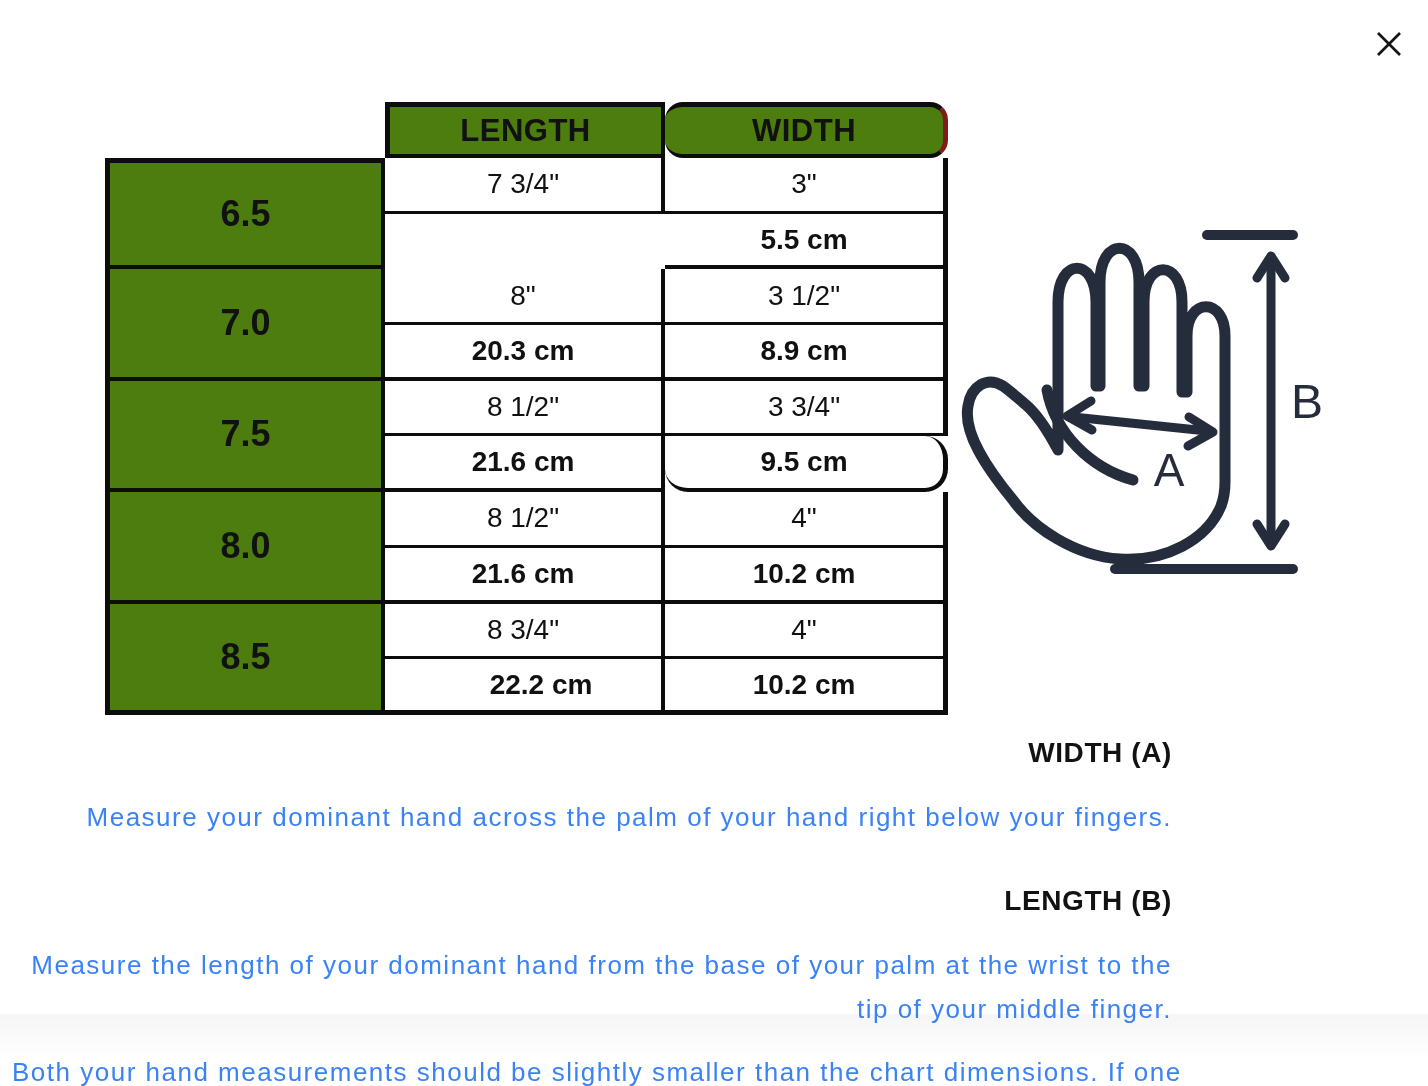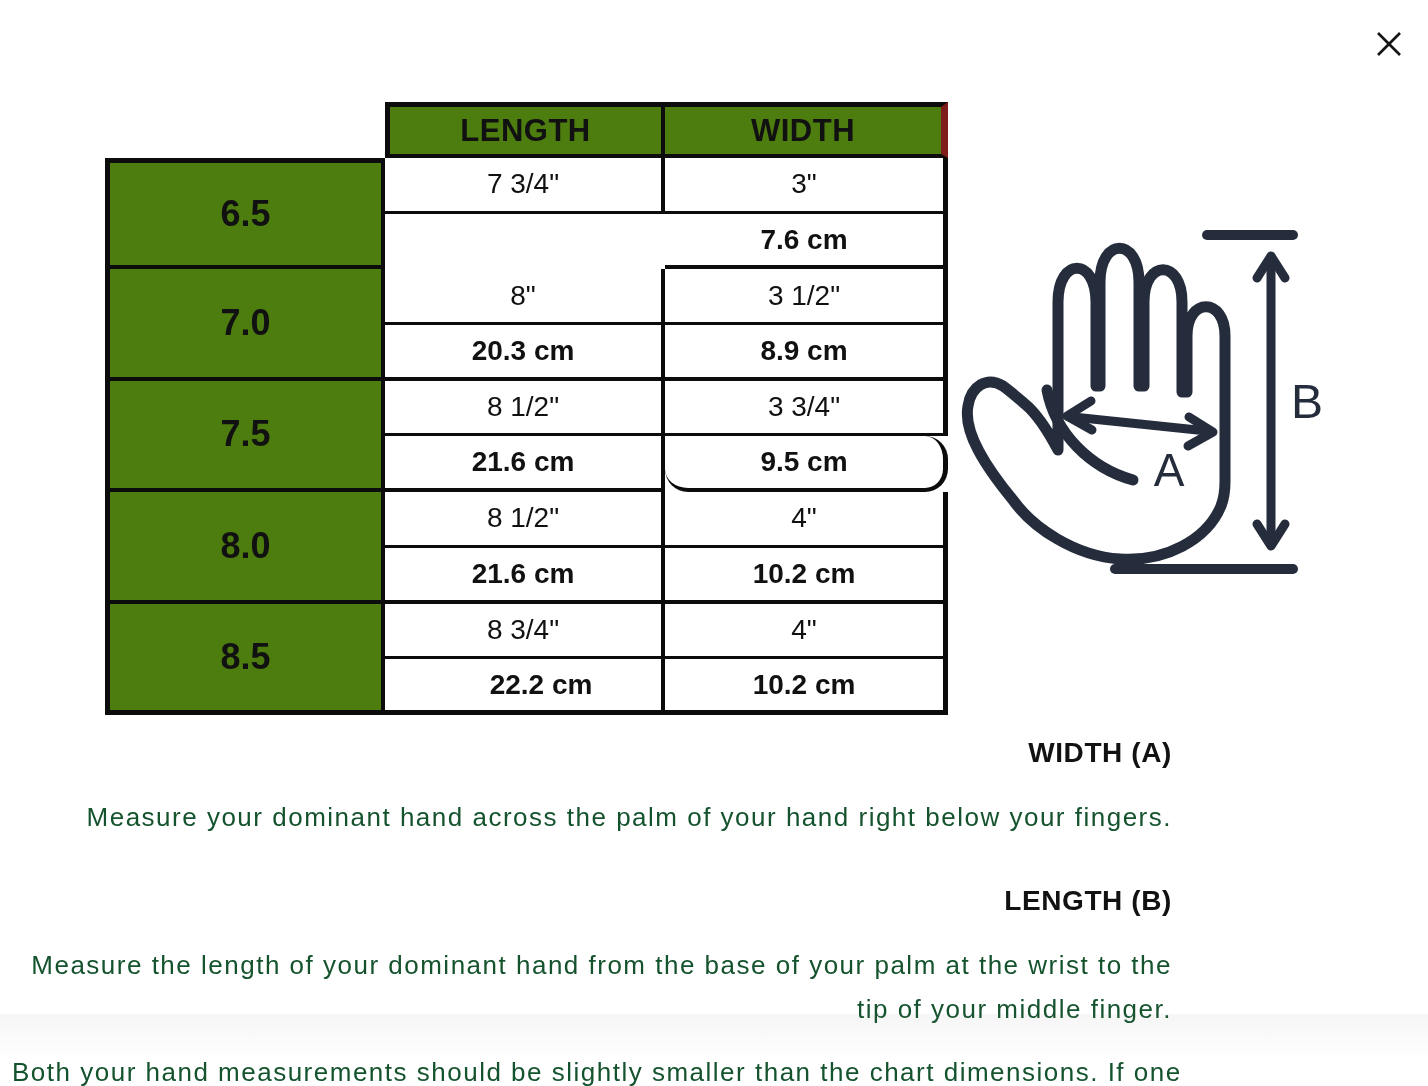--- a/index.html
+++ b/index.html
@@ -21,40 +21,40 @@
     grid-template-rows:56px repeat(10,55.7px);
   }
   .cell{
     display:flex;align-items:center;justify-content:center;
     box-sizing:border-box;color:#111;background:#ffffff;
   }
   .bg{background:#4d7c0f;text-align:right;}
   .hdr{font-weight:700;font-size:31px;letter-spacing:.5px;
        border-top:5px solid #0c0c0c;border-bottom:4px solid #0c0c0c;}
   .hdr-len{border-left:5px solid #0c0c0c;border-right:4px solid #0c0c0c;}
-  .hdr-wid{border-right:7px solid #7f1d1d;}
+  .hdr-wid{border-right:5px solid #7f1d1d;border-radius:18px;}
   .size{font-weight:700;font-size:36px;
         border-left:5px solid #0c0c0c;border-right:4px solid #0c0c0c;
         border-bottom:4px solid #0c0c0c;}
   .size-first{border-top:5px solid #0c0c0c;}
   .size-last{border-bottom:5px solid #0c0c0c;}
   .vin{font-weight:400;font-size:28px;border-bottom:3px solid #0c0c0c;}
   .vcm{font-weight:700;font-size:28px;border-bottom:4px solid #0c0c0c;}
   .vcm-last{border-bottom:5px solid #0c0c0c;}
   .c2{border-right:4px solid #0c0c0c;}
   .c3{border-right:5px solid #0c0c0c;}
   
   #hand-diagram{position:absolute;left:955px;top:218px;}
   
   .center-line{
     position:absolute;left:12px;width:1160px;text-align:right;
     line-height:34px;white-space:nowrap;
   }
   .t-head{font-weight:700;font-size:28px;letter-spacing:.6px;color:#121212;}
-  .t-body{font-weight:400;font-size:26px;letter-spacing:1.5px;color:#14532d;}
+  .t-body{font-weight:400;font-size:26px;letter-spacing:1.5px;color:#3b82f6;}
   #width-heading{top:736px;}
   #width-text{top:800px;}
   #length-heading{top:884px;}
   #length-text-1{top:948px;}
   #length-text-2{top:992px;}
   #footer-text{top:1055px;}
   #bottom-fade{
     position:absolute;left:0;top:1014px;width:1428px;height:46px;
     background:linear-gradient(180deg,rgba(120,120,120,.07),rgba(255,255,255,0));
     pointer-events:none;
@@ -69,21 +69,21 @@
     <line x1="26" y1="4" x2="4" y2="26" stroke="#151515" stroke-width="2.6"></line>
   </svg>
 </button>
 
 <div id="size-table">
     <div class="cell bg hdr hdr-len" style="grid-area: 1 / 2;">LENGTH</div>
     <div class="cell bg hdr hdr-wid" style="grid-area: 1 / 3;">WIDTH</div>
     <div class="cell bg size size-first" style="grid-area: 2 / 1 / span 2;">6.5</div>
     <div class="cell vin c2" style="grid-area: 2 / 2;">7 3/4"</div>
     <div class="cell vin c3" style="grid-area: 2 / 3;">3"</div>
-    <div class="cell vcm c3" style="grid-area: 3 / 3;">7.6 cm</div>
+    <div class="cell vcm c3" style="grid-area: 3 / 3;">5.5 cm</div>
     <div class="cell bg size" style="grid-area: 4 / 1 / span 2;">7.0</div>
     <div class="cell vin c2" style="grid-area: 4 / 2;">8"</div>
     <div class="cell vin c3" style="grid-area: 4 / 3;">3 1/2"</div>
     <div class="cell vcm c2" style="grid-area: 5 / 2;">20.3 cm</div>
     <div class="cell vcm c3" style="grid-area: 5 / 3;">8.9 cm</div>
     <div class="cell bg size" style="grid-area: 6 / 1 / span 2;">7.5</div>
     <div class="cell vin c2" style="grid-area: 6 / 2;">8 1/2"</div>
     <div class="cell vin c3" style="grid-area: 6 / 3;">3 3/4"</div>
     <div class="cell vcm c2" style="grid-area: 7 / 2;">21.6 cm</div>
     <div class="cell vcm c3" style="grid-area: 7 / 3; border-radius: 23px;">9.5 cm</div>

